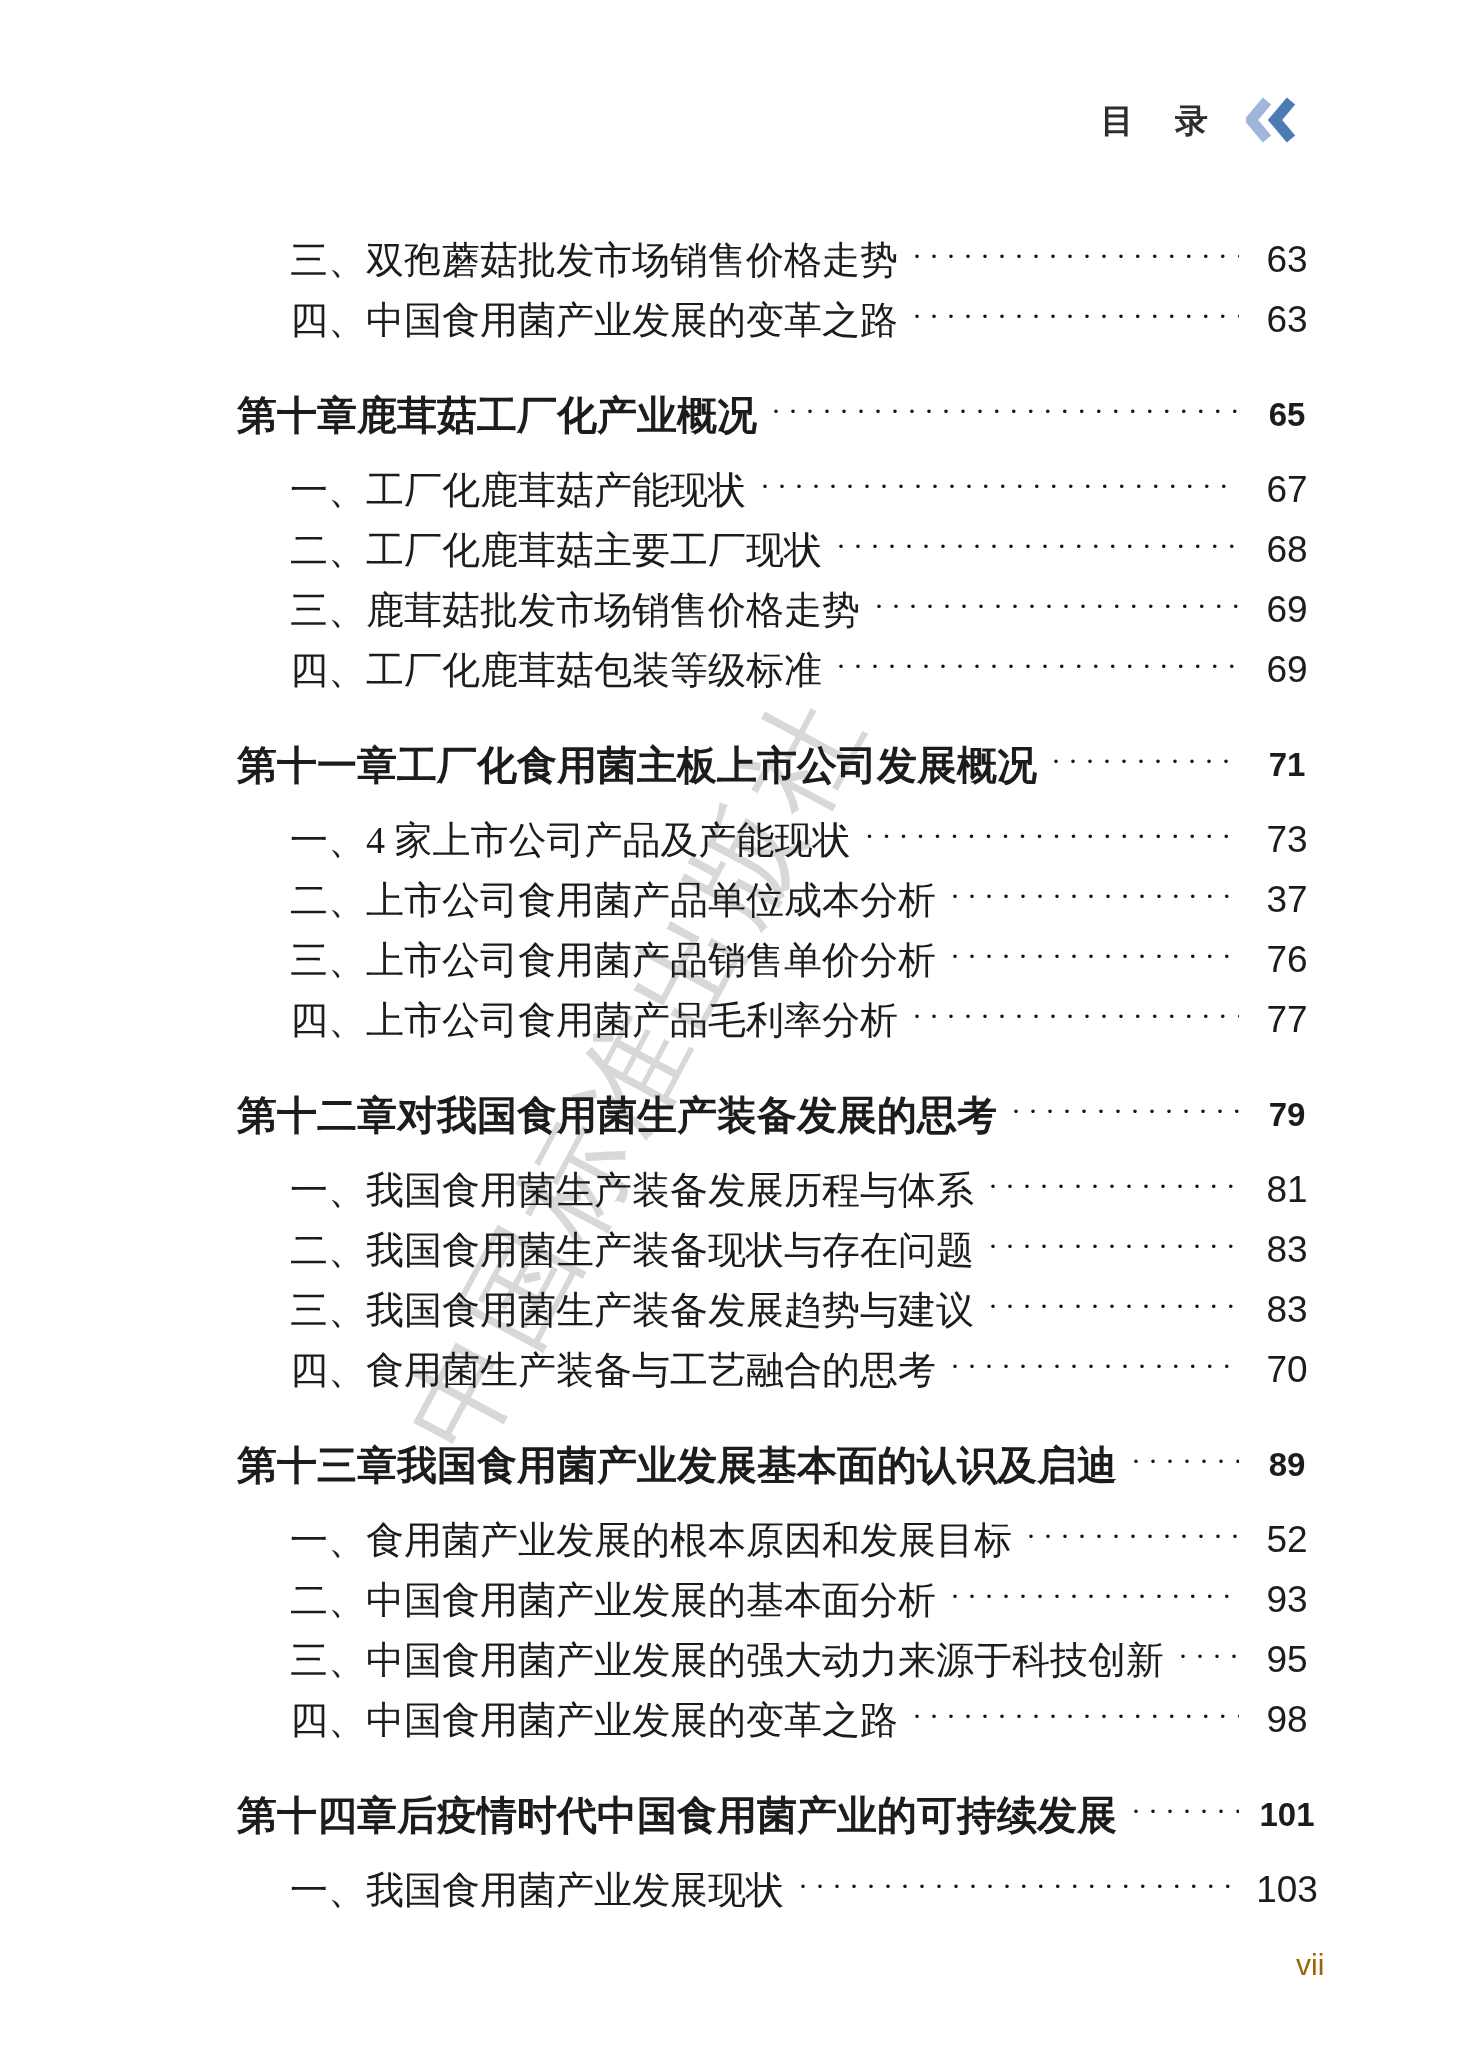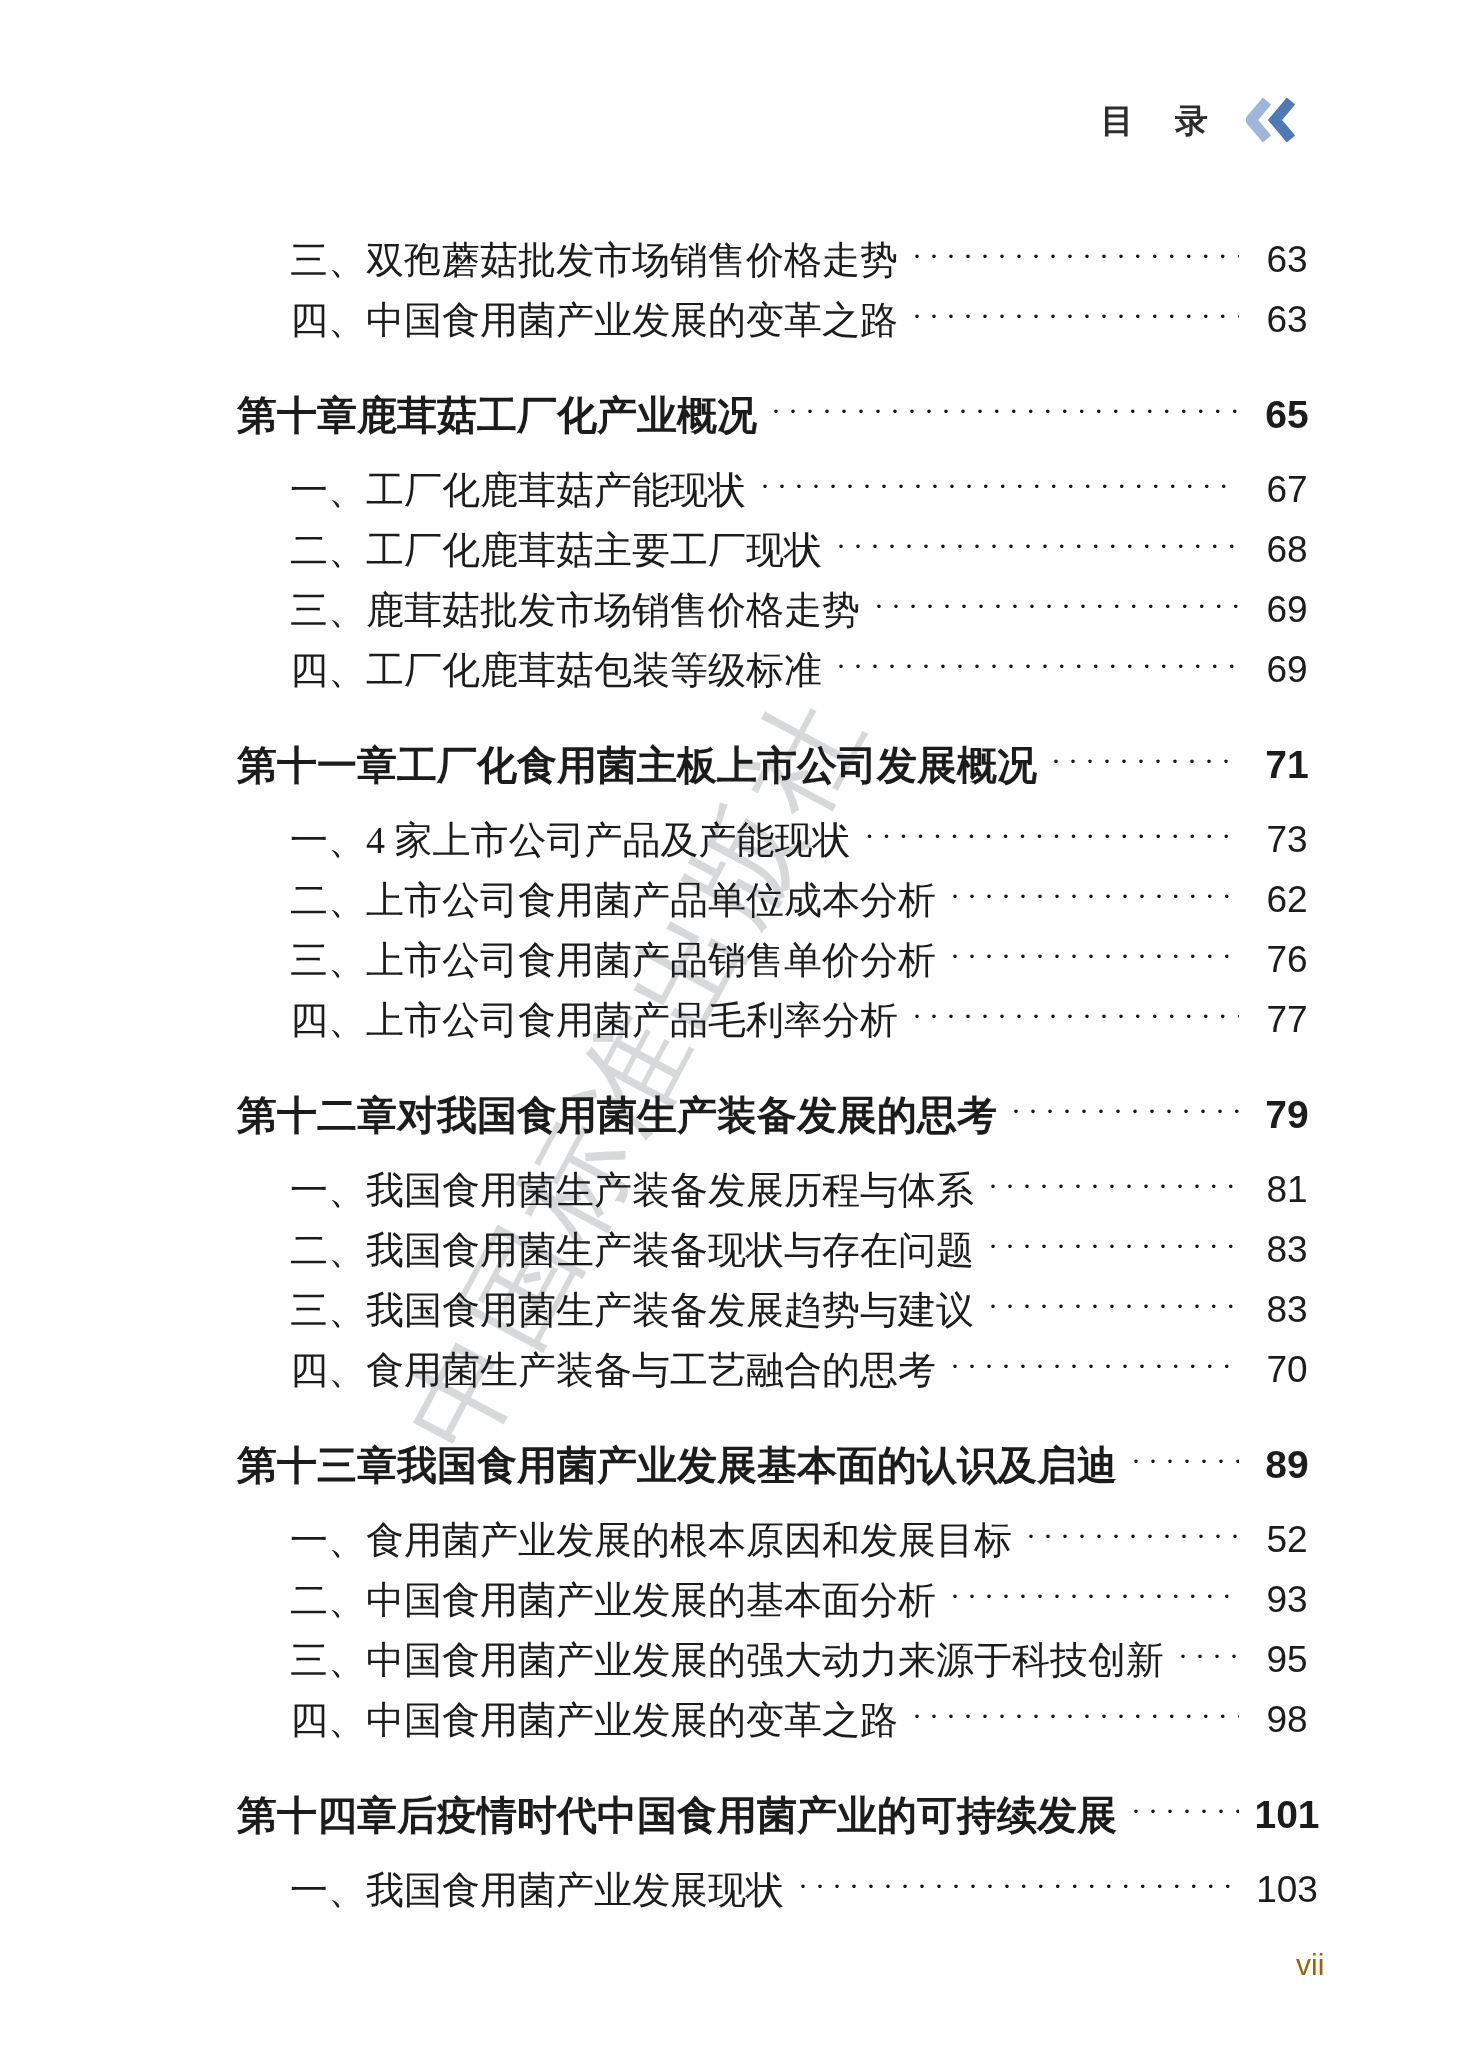--- a/index.html
+++ b/index.html
@@ -64,21 +64,21 @@
     line-height:1;
     transform:translateY(-4px);
   }
   .pagenum{
     flex:0 0 auto;
     min-width:84px;
     text-align:center;
     font-family:Liberation Sans, sans-serif;
     font-size:37px;
   }
-  .row.chapter .pagenum{font-weight:bold;font-size:39px;}
+  .row.chapter .pagenum{font-weight:bold;font-size:33px;}
   
   .watermark{
     position:absolute;
     left:635px;top:1072px;
     transform:translate(-50%,-50%) rotate(-62deg);
     font-family:"Liberation Serif", serif;
     font-size:112px;
     letter-spacing:8px;
     color:#d7d8da;
     white-space:nowrap;
@@ -154,21 +154,21 @@
         <span class="pagenum">71</span>
       </div>
       <div class="row item">
         <span class="label">一、4 家上市公司产品及产能现状</span>
         <span class="leader">··························································································</span>
         <span class="pagenum">73</span>
       </div>
       <div class="row item">
         <span class="label">二、上市公司食用菌产品单位成本分析</span>
         <span class="leader">··························································································</span>
-        <span class="pagenum">62</span>
+        <span class="pagenum">37</span>
       </div>
       <div class="row item">
         <span class="label">三、上市公司食用菌产品销售单价分析</span>
         <span class="leader">··························································································</span>
         <span class="pagenum">76</span>
       </div>
       <div class="row item">
         <span class="label">四、上市公司食用菌产品毛利率分析</span>
         <span class="leader">··························································································</span>
         <span class="pagenum">77</span>

